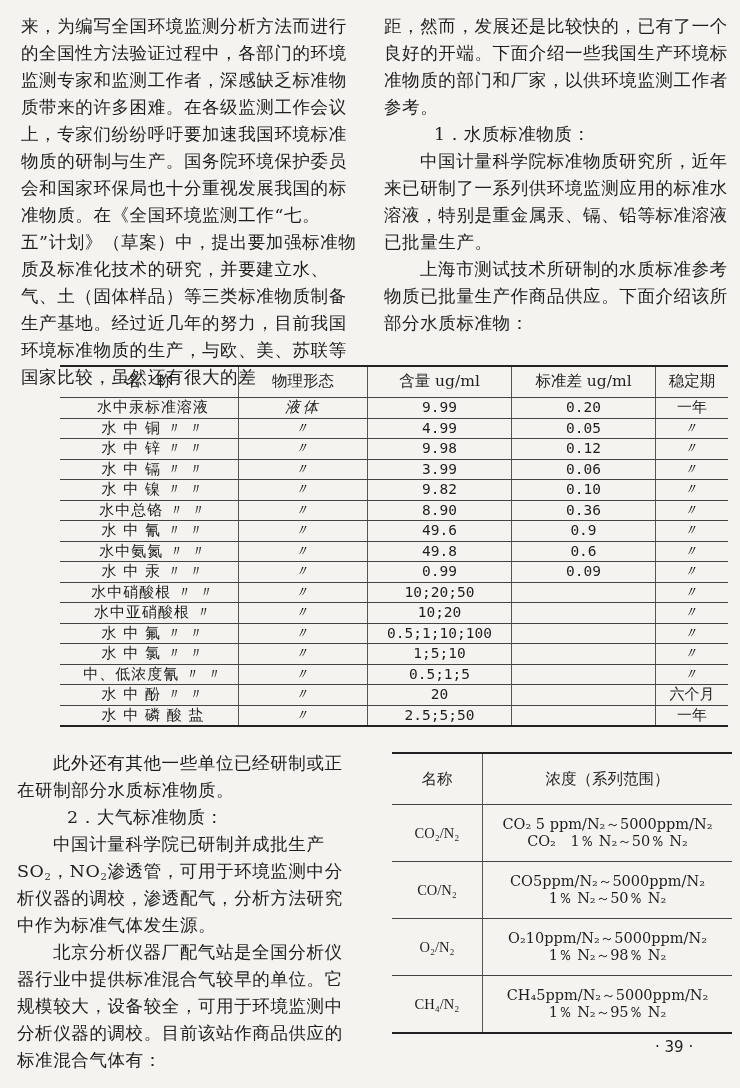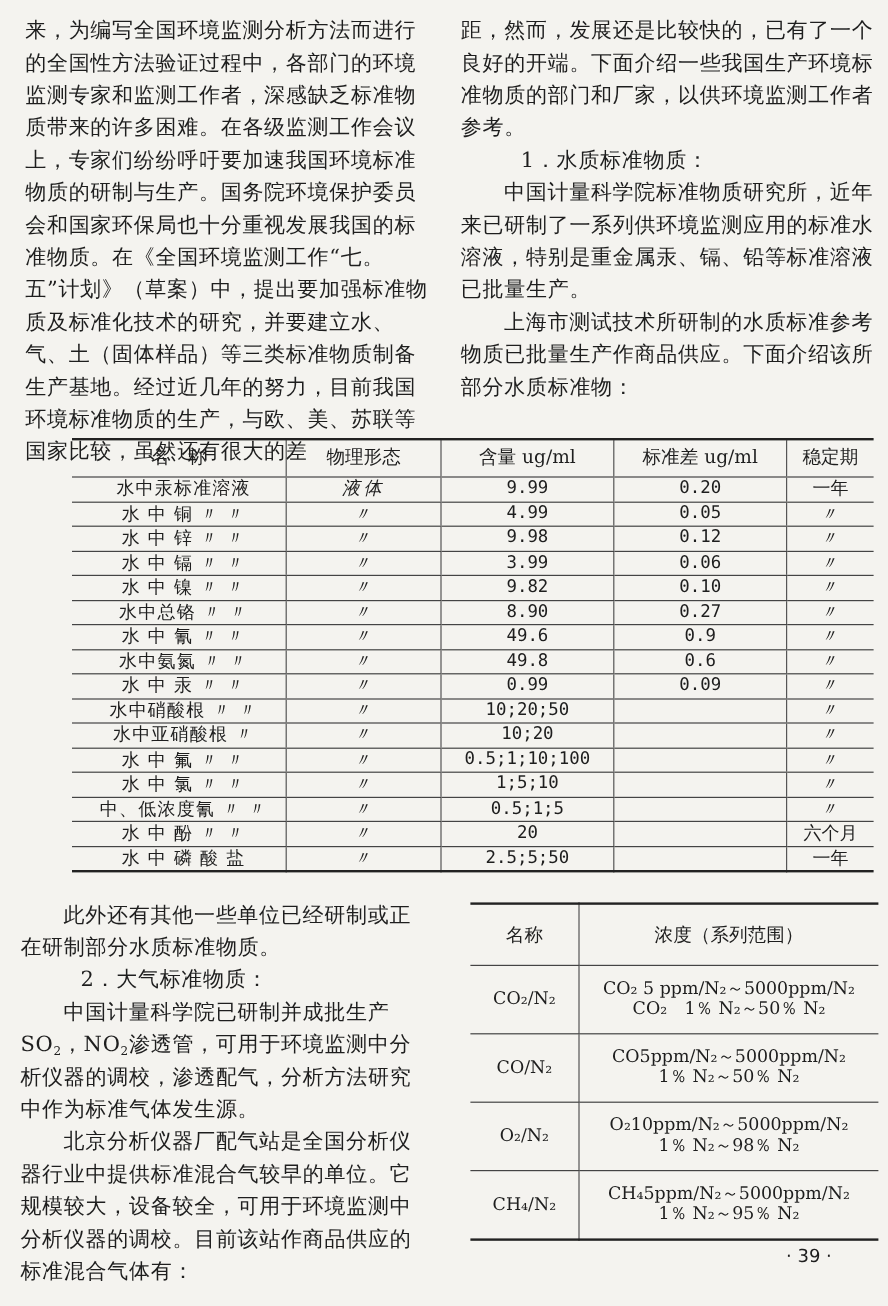--- a/index.html
+++ b/index.html
@@ -23,21 +23,21 @@
   .water-table td.name{text-align:center;padding-left:12px;letter-spacing:1px;}
   .water-table td.num{font-family:"DejaVu Sans Mono","Liberation Mono",monospace;font-size:14.5px;}
   .water-table tr:last-child td{border-bottom:none;}
   .ditto{font-style:italic;letter-spacing:3px;}
 
   
   .gas-table{position:absolute;left:392px;top:752px;width:340px;border-collapse:collapse;
        border-top:2.5px solid #222;border-bottom:2.5px solid #222;font-size:14.5px;}
   .gas-table th{font-weight:normal;height:48px;font-size:15.5px;border-bottom:1px solid #444;}
   .gas-table td{border-bottom:1px solid #444;height:54px;text-align:center;line-height:17px;}
-  .gas-table td:first-child, .gas-table th:first-child{width:88px;border-right:1px solid #555;}
+  .gas-table td:first-child, .gas-table th:first-child{width:88px;border-right:1px solid #555;font-family:Liberation Serif, serif;}
   .gas-table tr:last-child td{border-bottom:none;}
 
   .page-number{position:absolute;left:655px;top:1038px;font-size:15px;
        font-family:"DejaVu Sans","Liberation Sans",sans-serif;}
 </style>
 </head>
 <body>
 
 <div class="col col-left-top">
   <p>来，为编写全国环境监测分析方法而进行的全国性方法验证过程中，各部门的环境监测专家和监测工作者，深感缺乏标准物质带来的许多困难。在各级监测工作会议上，专家们纷纷呼吁要加速我国环境标准物质的研制与生产。国务院环境保护委员会和国家环保局也十分重视发展我国的标准物质。在《全国环境监测工作“七。五”计划》（草案）中，提出要加强标准物质及标准化技术的研究，并要建立水、气、土（固体样品）等三类标准物质制备生产基地。经过近几年的努力，目前我国环境标准物质的生产，与欧、美、苏联等国家比较，虽然还有很大的差</p>
@@ -93,21 +93,21 @@
         <td class="name">水 中 镍 〃 〃</td>
         <td class="ditto">〃</td>
         <td class="num">9.82</td>
         <td class="num">0.10</td>
         <td class="ditto">〃</td>
       </tr>
       <tr>
         <td class="name">水中总铬 〃 〃</td>
         <td class="ditto">〃</td>
         <td class="num">8.90</td>
-        <td class="num">0.27</td>
+        <td class="num">0.36</td>
         <td class="ditto">〃</td>
       </tr>
       <tr>
         <td class="name">水 中 氰 〃 〃</td>
         <td class="ditto">〃</td>
         <td class="num">49.6</td>
         <td class="num">0.9</td>
         <td class="ditto">〃</td>
       </tr>
       <tr>

